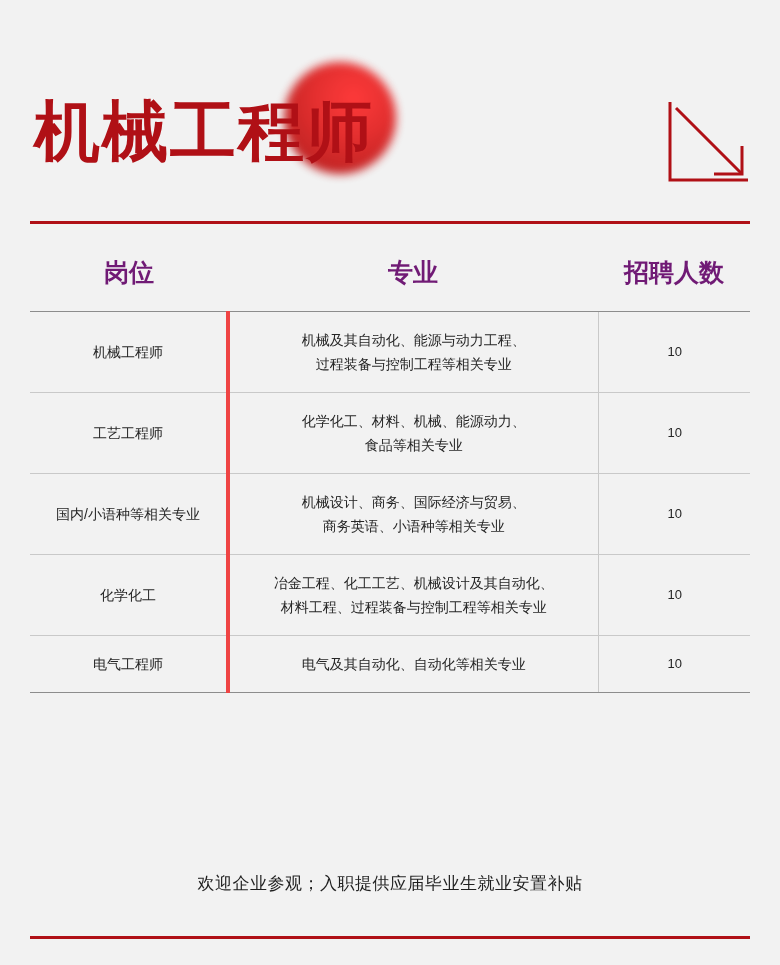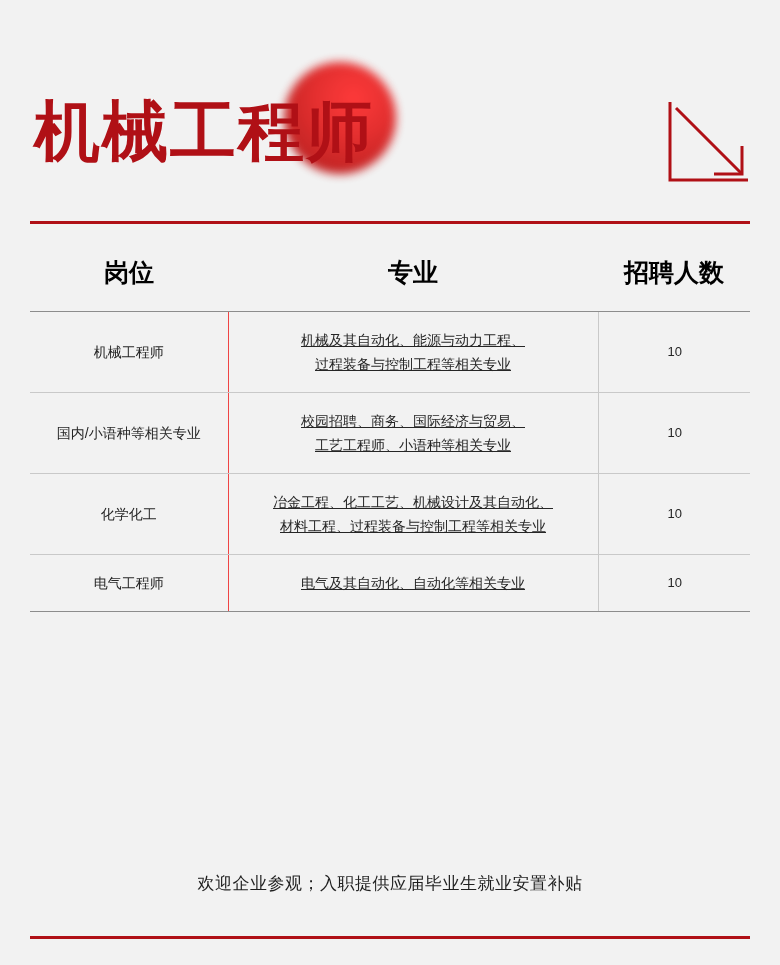--- a/index.html
+++ b/index.html
@@ -79,41 +79,40 @@
     width: 720px;
     table-layout: fixed;
   }
   table.jobs col.c-pos { width: 198px; }
   table.jobs col.c-maj { width: 370px; }
   table.jobs col.c-num { width: 152px; }
 
   table.jobs thead th {
     font-size: 25px;
     font-weight: bold;
-    color: #000000;
+    color: #701a75;
     padding: 8px 0 22px 0;
     text-align: center;
     border-bottom: 1px solid #8d8d8d;
   }
   table.jobs tbody td {
     font-size: 14px;
     color: #262626;
     text-align: center;
     vertical-align: middle;
     padding: 16px 6px;
     border-bottom: 1px solid #c9c9c9;
     line-height: 24px;
   }
   table.jobs tbody tr:last-child td {
     border-bottom: 1px solid #8d8d8d;
   }
   table.jobs tbody td.major {
-    border-left: 1px solid #ef4444;
+    border-left: 4px solid #ef4444;
     border-right: 1px solid #c9c9c9;
-    text-decoration: underline;
   }
   table.jobs tbody td.count {
     font-size: 13px;
     padding-left: 7px;
   }
   .major-line { display: block; }
 
   
   .footer-note {
     position: absolute;
@@ -170,24 +169,32 @@
       <tbody>
         <tr>
           <td>机械工程师</td>
           <td class="major">
             <span class="major-line">机械及其自动化、能源与动力工程、</span>
             <span class="major-line">过程装备与控制工程等相关专业</span>
           </td>
           <td class="count">10</td>
         </tr>
         <tr>
+          <td>工艺工程师</td>
+          <td class="major">
+            <span class="major-line">化学化工、材料、机械、能源动力、</span>
+            <span class="major-line">食品等相关专业</span>
+          </td>
+          <td class="count">10</td>
+        </tr>
+        <tr>
           <td>国内/小语种等相关专业</td>
           <td class="major">
-            <span class="major-line">校园招聘、商务、国际经济与贸易、</span>
-            <span class="major-line">工艺工程师、小语种等相关专业</span>
+            <span class="major-line">机械设计、商务、国际经济与贸易、</span>
+            <span class="major-line">商务英语、小语种等相关专业</span>
           </td>
           <td class="count">10</td>
         </tr>
         <tr>
           <td>化学化工</td>
           <td class="major">
             <span class="major-line">冶金工程、化工工艺、机械设计及其自动化、</span>
             <span class="major-line">材料工程、过程装备与控制工程等相关专业</span>
           </td>
           <td class="count">10</td>

